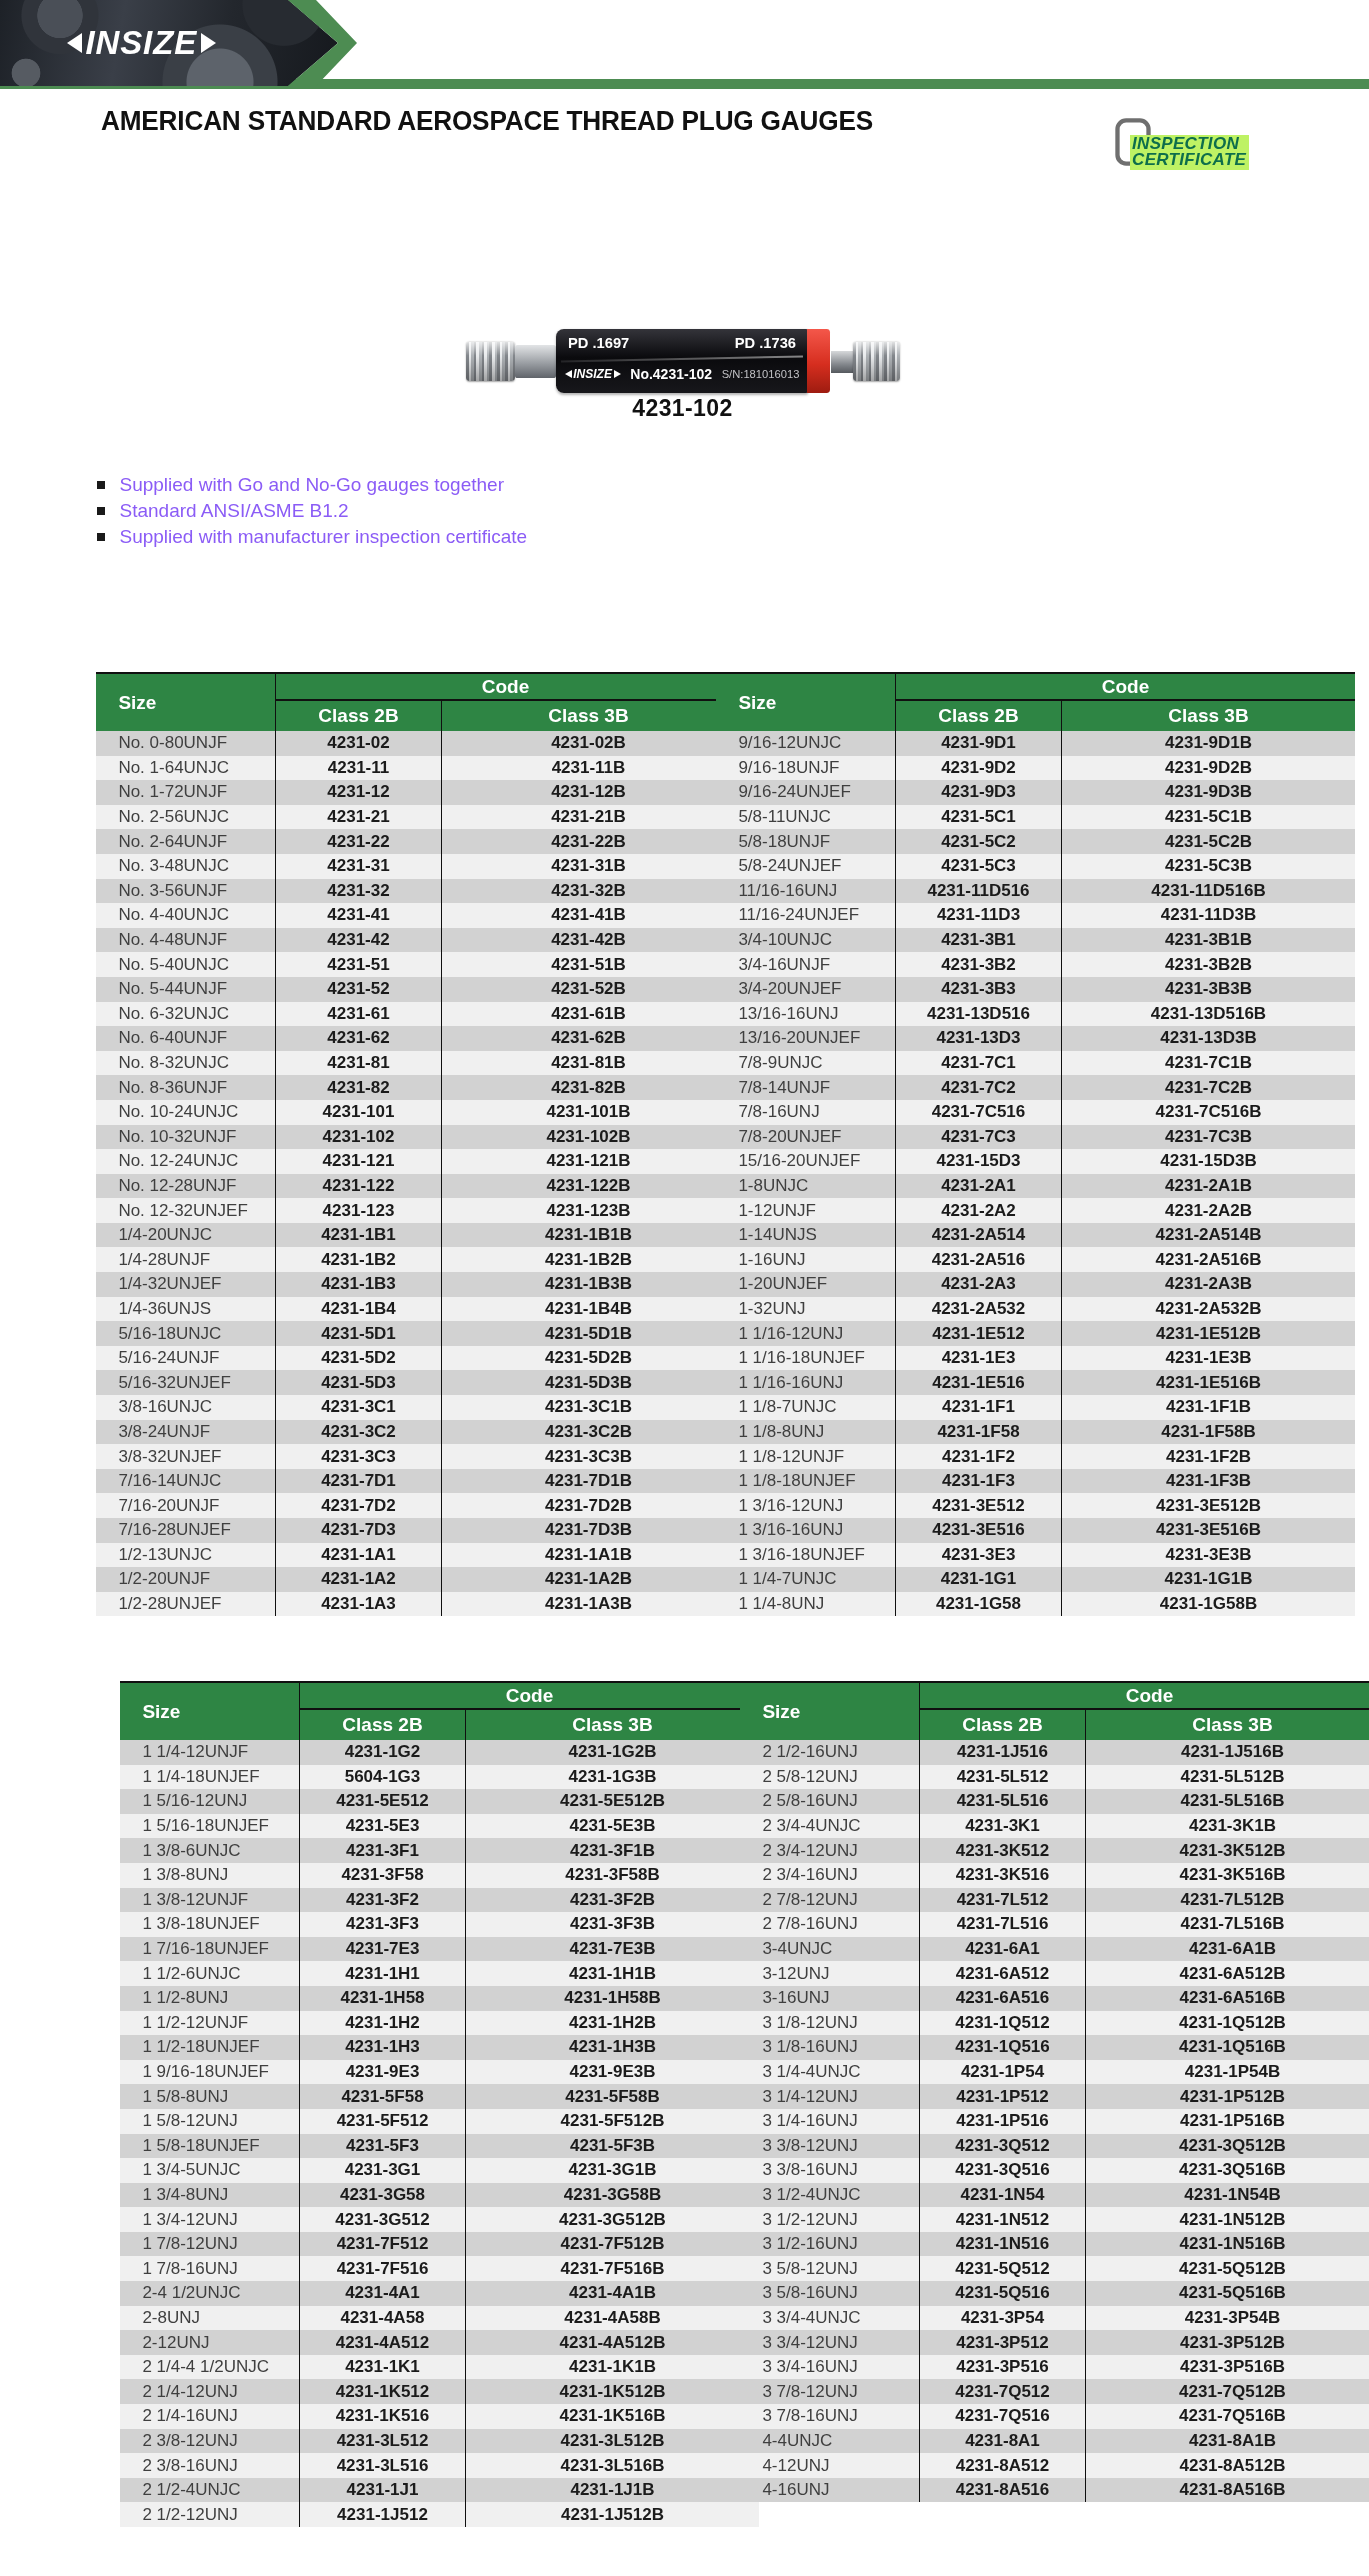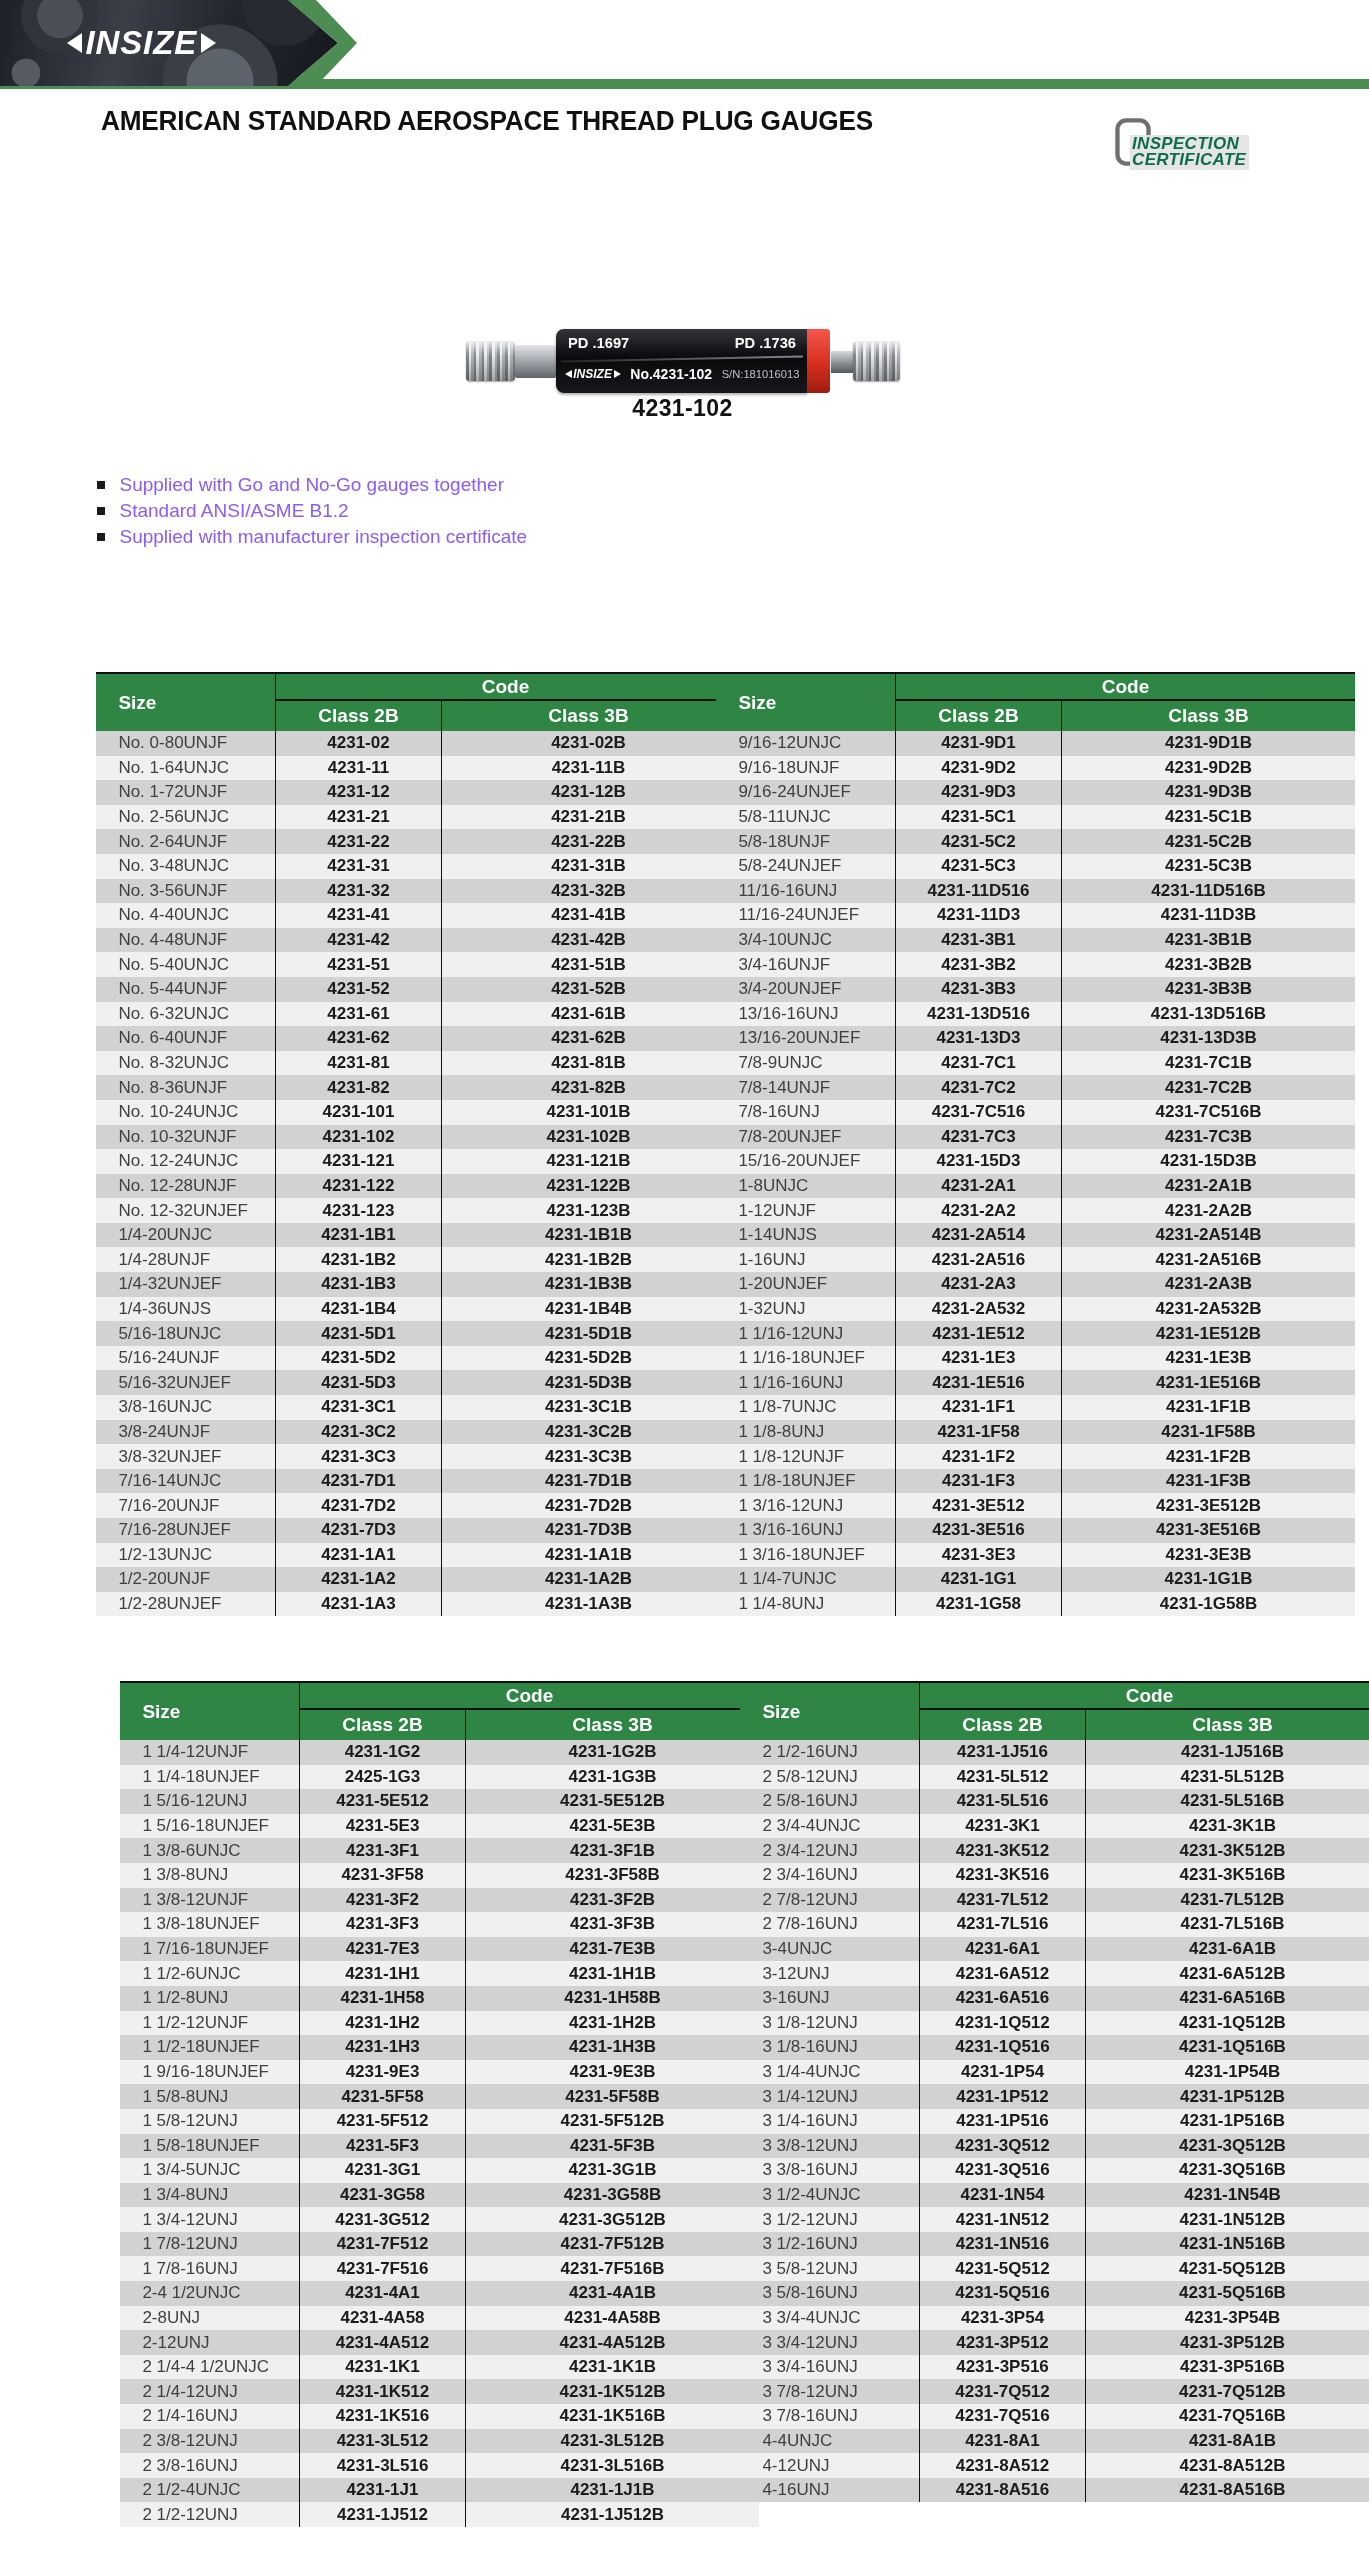--- a/index.html
+++ b/index.html
@@ -32,21 +32,21 @@
   .tri-l{border-right:15.5px solid #ffffff;}
   .tri-r{border-left:15.5px solid #ffffff;}
   
   .page-title{
     position:absolute;left:101px;top:106px;margin:0;font-size:27px;font-weight:bold;color:#111;
     white-space:nowrap;letter-spacing:-0.2px;transform:scaleX(0.97);transform-origin:left center;
   }
   .cert-badge{position:absolute;left:1114px;top:117px;width:233px;height:62px;}
   .cert-icon{position:absolute;left:0;top:0;}
   .cert-text{
-    position:absolute;left:15.5px;top:18px;z-index:2;background:#e5e5e5;padding:0.9px 2.6px;
+    position:absolute;left:15.5px;top:18px;z-index:2;background:#bef264;padding:0.9px 2.6px;
     font-style:italic;font-weight:bold;font-size:17px;line-height:16.4px;color:#0e6e4b;letter-spacing:0.3px;
     white-space:nowrap;
   }
   
   .gauge{position:absolute;left:466px;top:326px;width:514px;height:72px;}
   .gauge-part{position:absolute;}
   .thread{
     background:
       linear-gradient(180deg, rgba(255,255,255,.75) 0, rgba(255,255,255,0) 35%, rgba(0,0,0,.30) 100%),
       repeating-linear-gradient(90deg,#83878c 0 2.6px,#e9ebed 2.6px 5.2px,#aeb2b6 5.2px 7.8px);
@@ -590,21 +590,21 @@
     </div>
   </div>
   <div class="tbody">
       <div class="trow">
         <div class="td-size">1 1/4-12UNJF</div>
         <div class="td-code td-c2">4231-1G2</div>
         <div class="td-code td-c3">4231-1G2B</div>
       </div>
       <div class="trow">
         <div class="td-size">1 1/4-18UNJEF</div>
-        <div class="td-code td-c2">2425-1G3</div>
+        <div class="td-code td-c2">5604-1G3</div>
         <div class="td-code td-c3">4231-1G3B</div>
       </div>
       <div class="trow">
         <div class="td-size">1 5/16-12UNJ</div>
         <div class="td-code td-c2">4231-5E512</div>
         <div class="td-code td-c3">4231-5E512B</div>
       </div>
       <div class="trow">
         <div class="td-size">1 5/16-18UNJEF</div>
         <div class="td-code td-c2">4231-5E3</div>

